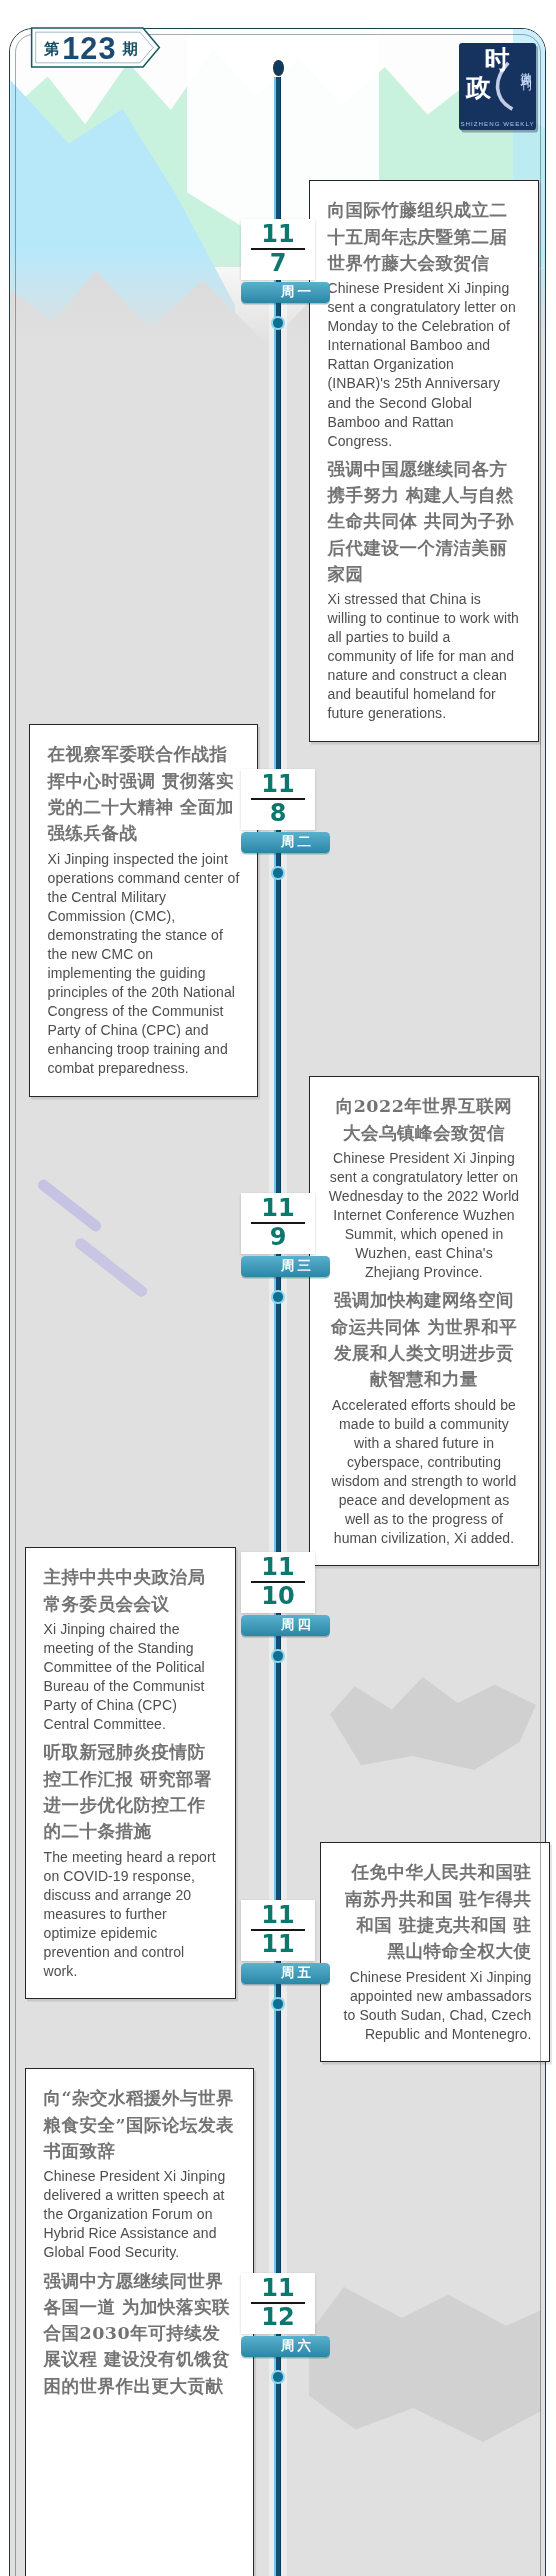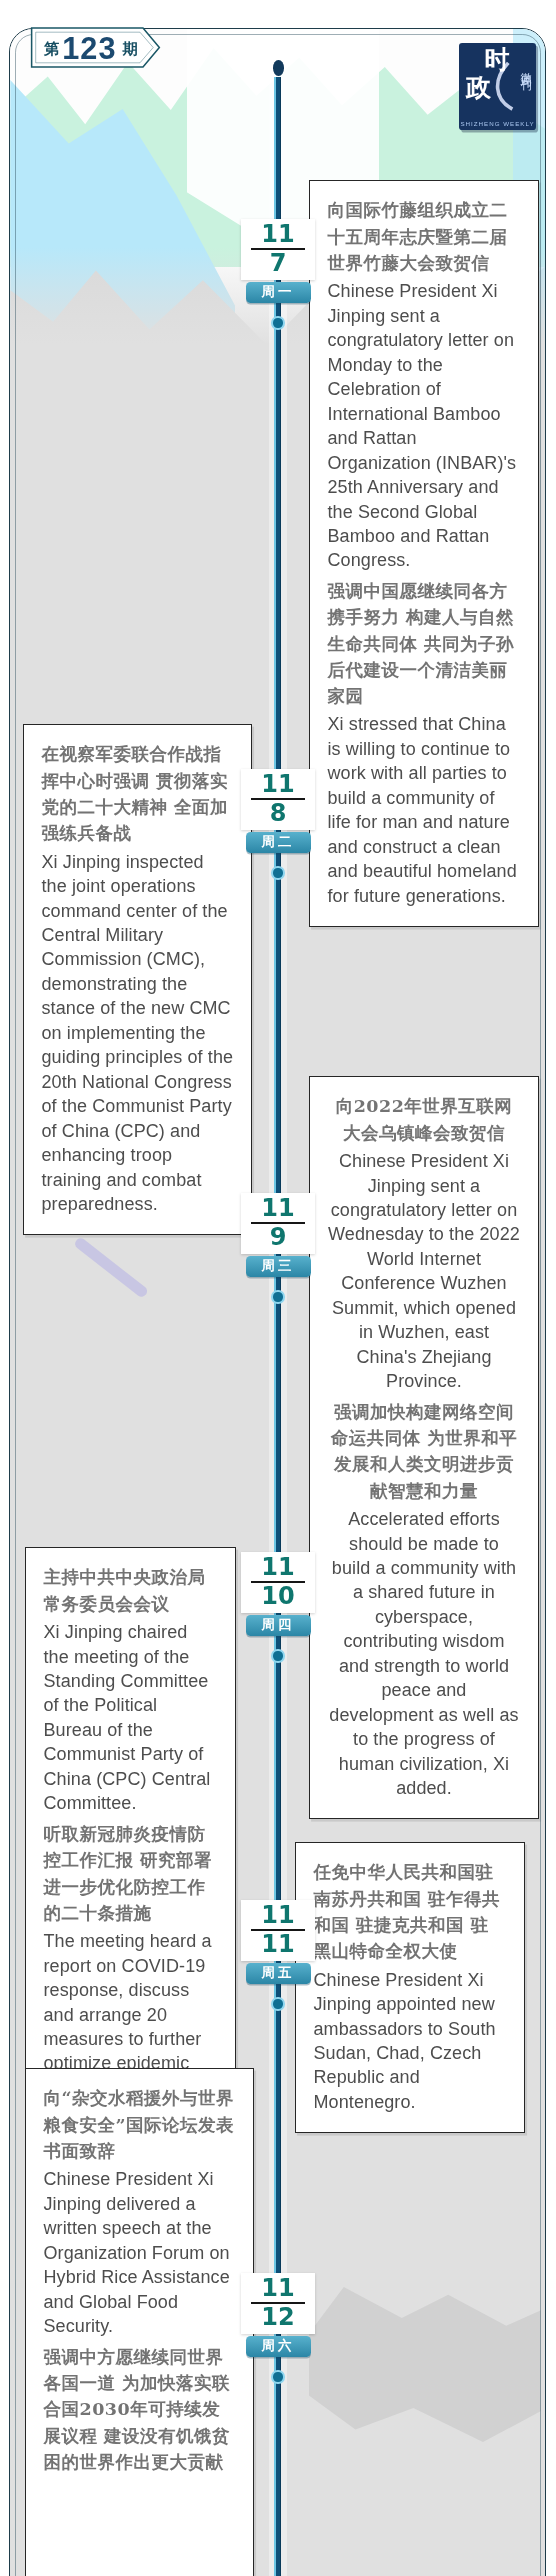--- a/index.html
+++ b/index.html
@@ -48,34 +48,34 @@
            background:linear-gradient(90deg,#6cc6e4 0 2.1px,#0e4f78 2.1px 5.7px,#093a5a 5.7px 7.2px);}
   .tl-topdot{position:absolute;left:273px;top:60px;width:10.8px;height:15.5px;background:#123a5c;
              border-radius:50%;z-index:3;}
   
   .dg{position:absolute;left:241px;width:74px;text-align:center;z-index:4;}
   .dg .frac{background:#ffffff;padding:3.1px 0 4.6px;box-shadow:0 1px 2.6px rgba(0,0,0,.18);}
   .dg .num{font-family:"DejaVu Sans",sans-serif;font-weight:800;font-size:24px;line-height:24px;color:#0f766e;}
   .dg .sep{height:2.1px;width:54px;margin:1.5px auto;background:#161616;}
   .dg .wk{margin:2.6px auto 0;width:65px;height:20.6px;border-radius:4.6px;color:#ffffff;
           background:linear-gradient(180deg,#58b1cd,#2b86a6);font-size:13.4px;font-weight:bold;
-          line-height:20.6px;letter-spacing:3.1px;box-shadow:0 1.5px 0 rgba(20,70,95,.35);}
+          line-height:20.6px;letter-spacing:3.1px;box-shadow:0 1.5px 0 rgba(20,70,95,.35);padding-left:24px;}
   .dg .dot{margin:13.4px auto 0;width:9.3px;height:9.3px;background:#0f6f93;border:2.6px solid #8fd6ef;
            border-radius:50%;}
   
   .card{position:absolute;background:#ffffff;border:1px solid #262626;box-sizing:border-box;
         padding:12.4px 17.5px;box-shadow:2.1px 2.6px 0 rgba(0,0,0,.10);z-index:3;}
   .card .cn{font-family:"DejaVu Serif",serif;font-size:17.5px;line-height:1.5;color:#737373;
             font-weight:600;letter-spacing:0.5px;margin:4.1px 0 3.1px;}
-  .card .en{font-size:18px;line-height:1.36;color:#4d4d4d;margin:0 0 5.2px;letter-spacing:0.1px;}
+  .card .en{font-size:14px;line-height:1.36;color:#4d4d4d;margin:0 0 5.2px;letter-spacing:0.1px;}
   .c1{left:309px;top:180px;width:230px;min-height:503px;}
-  .c2{left:23px;top:724px;width:229px;min-height:268px;}
+  .c2{left:29px;top:724px;width:229px;min-height:268px;}
   .c3{left:309px;top:1076px;width:230px;min-height:376px;text-align:center;}
   .c4{left:25px;top:1547px;width:211px;min-height:330px;}
-  .c5{left:295px;top:1842px;width:230px;min-height:206px;}
+  .c5{left:320px;top:1842px;width:230px;min-height:206px;text-align:right;}
   .c6{left:25px;top:2068px;width:229px;min-height:520px;}
   
   .wm{position:absolute;z-index:1;pointer-events:none;}
   .wm.a1{left:31px;top:1200px;width:77px;height:11.3px;background:rgba(146,140,235,.35);
          transform:rotate(38deg);border-radius:5.2px;}
   .wm.a2{left:67px;top:1262px;width:88px;height:11.3px;background:rgba(146,140,235,.30);
          transform:rotate(38deg);border-radius:5.2px;}
   .wm.b1{left:330px;top:1677px;width:206px;height:93px;background:rgba(170,170,170,.28);
          clip-path:polygon(0 40%,12% 10%,30% 35%,45% 0,62% 28%,80% 8%,100% 30%,92% 70%,70% 100%,40% 85%,15% 95%);}
   .wm.b2{left:309px;top:2287px;width:232px;height:155px;background:rgba(168,168,168,.26);

